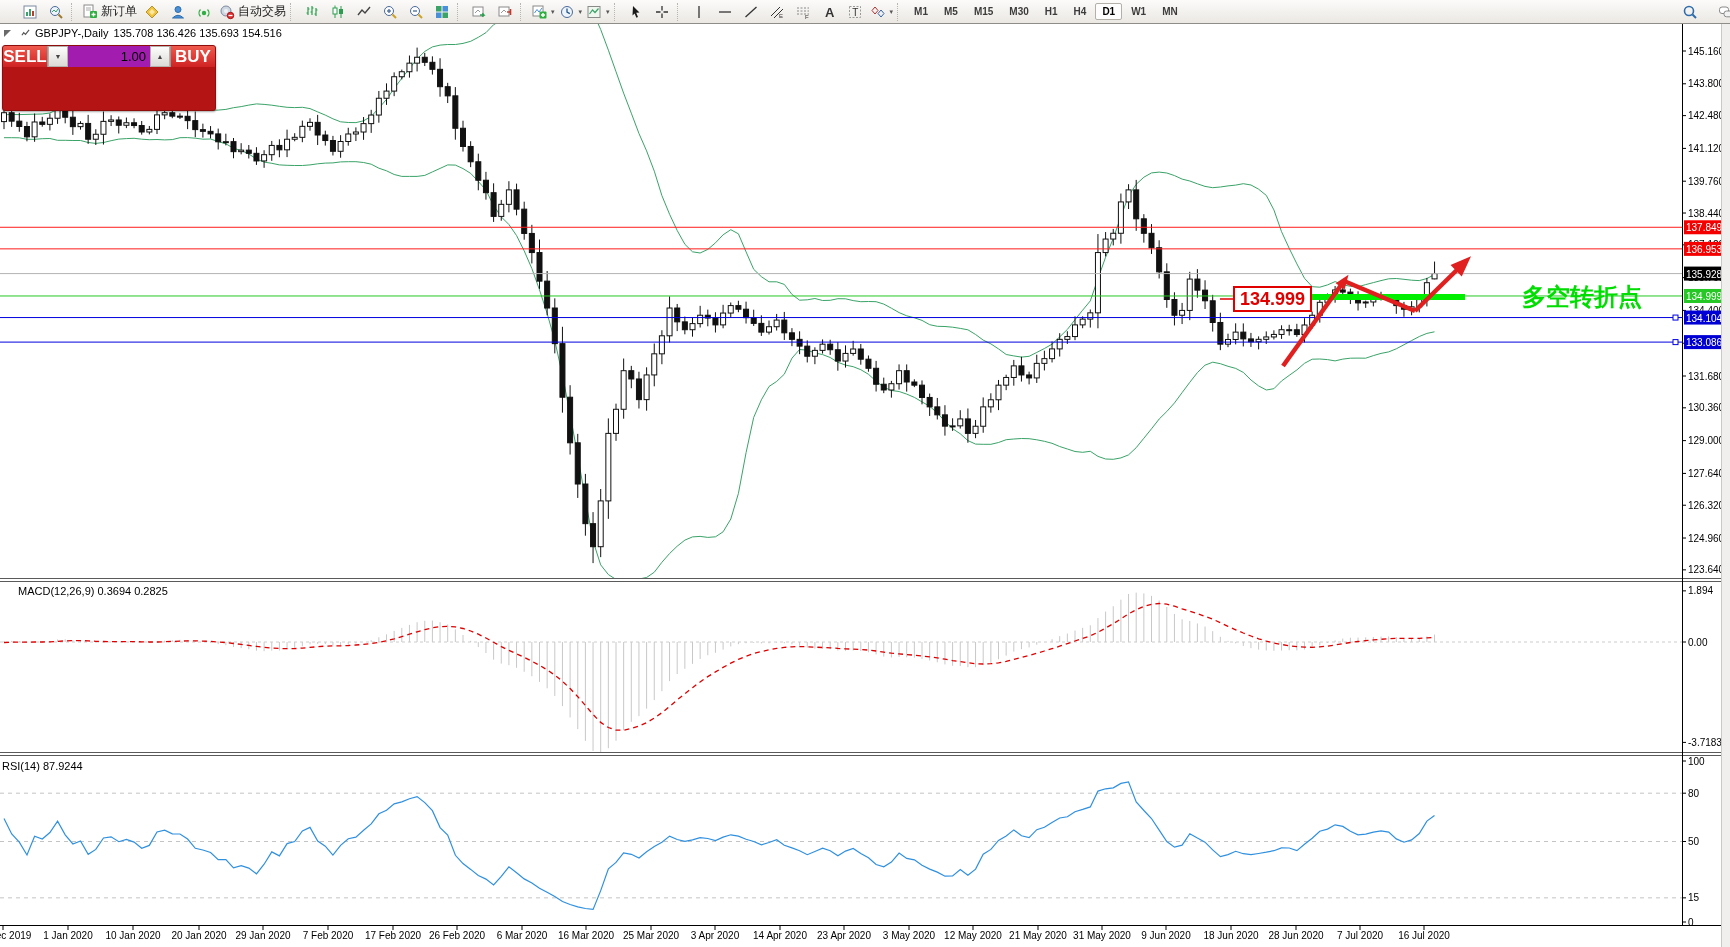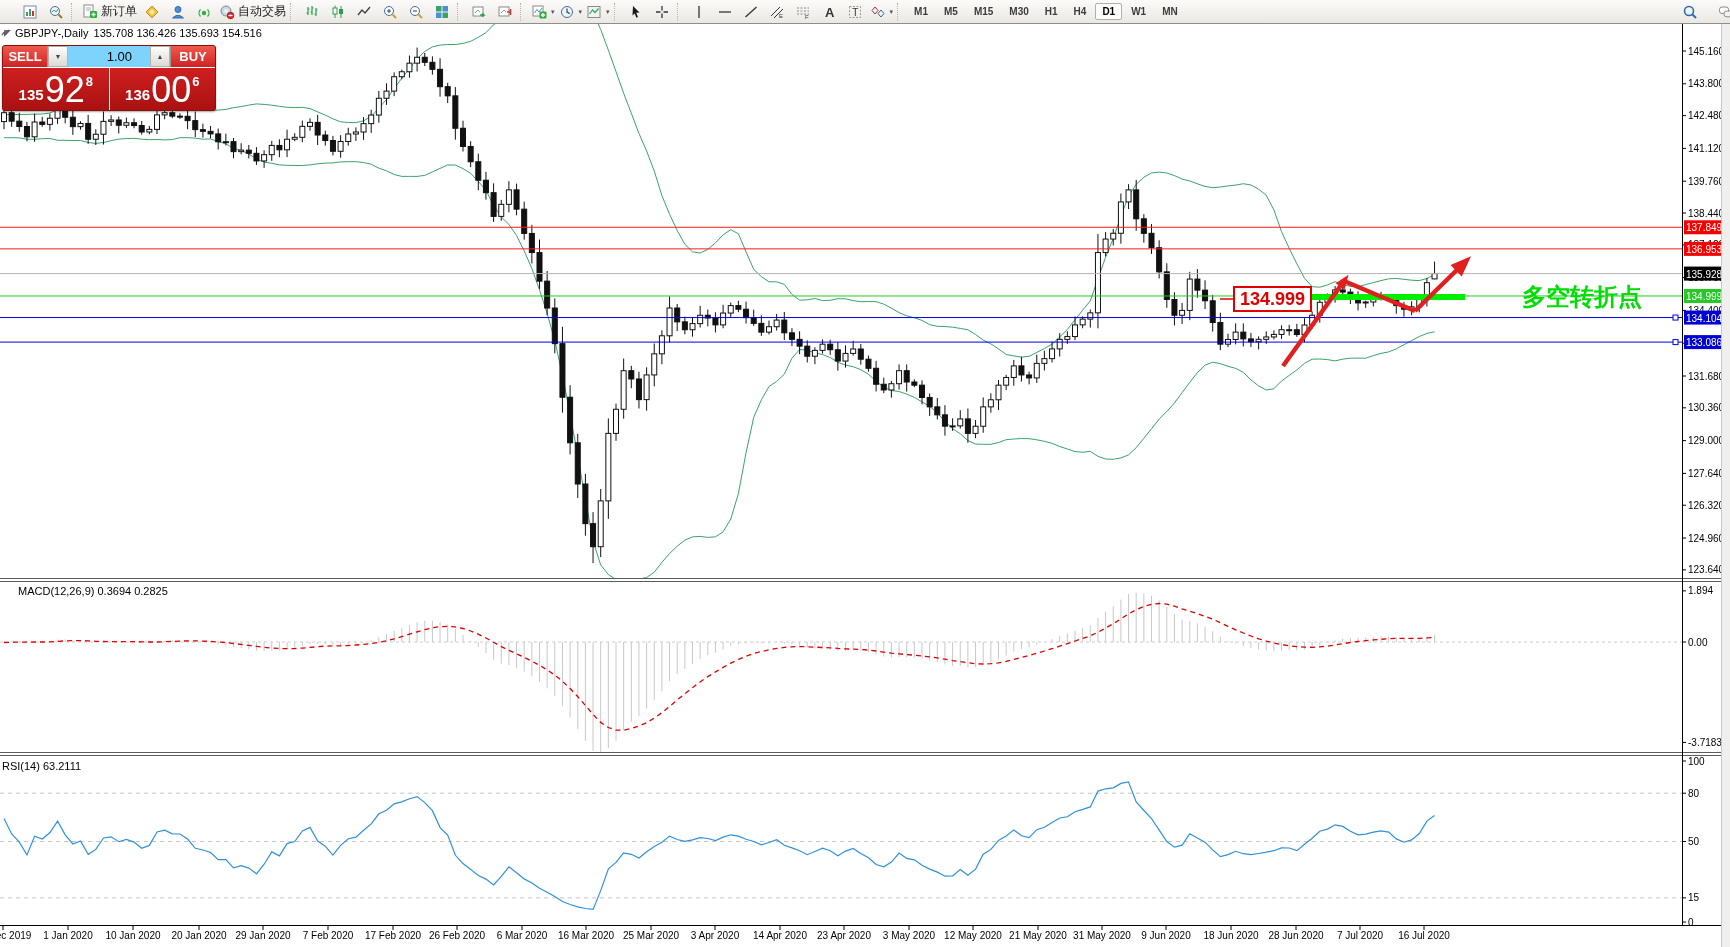--- a/index.html
+++ b/index.html
@@ -12,35 +12,35 @@
     border-bottom:1px solid #8f8d88;}
   .tbtn{height:20px;min-width:22px;display:inline-flex;align-items:center;justify-content:center;
     gap:3px;padding:0 2px;border-radius:2px;color:#222;cursor:default;}
   .tbtn .lbl{font-size:12px;white-space:nowrap;}
   .tbtn .dd{font-size:7px;color:#555;margin-left:1px;}
   .tsep{width:6px;height:18px;margin:0 2px;border-left:1px dotted #b9b6af;}
   .tf{font-size:10px;font-weight:bold;color:#3c3c3c;padding:2px 6px;margin:0 1px;border:1px solid transparent;border-radius:2px;}
   .tf.active{background:#fdfdfd;border:1px solid #b3b0aa;color:#000;}
   .tb-right{margin-left:auto;margin-right:8px;display:flex;align-items:center;gap:10px;}
   
-  .symbol-line{position:absolute;left:1px;top:27px;z-index:20;font-size:11px;color:#000;
+  .symbol-line{position:absolute;left:21px;top:27px;z-index:20;font-size:11px;color:#000;
     display:flex;align-items:center;gap:5px;white-space:nowrap;}
   .symbol-line .mini{width:9px;height:9px;}
   
   .one-click{position:absolute;left:2px;top:45px;width:212px;height:64px;z-index:30;
     border:1px solid #8e0e0e;border-radius:3px;overflow:hidden;background:#b51414;
     box-shadow:0 1px 2px rgba(0,0,0,.35);}
   .oc-top{display:flex;height:21px;}
   .oc-btn{flex:0 0 44px;display:flex;align-items:center;justify-content:center;color:#fff;
-    font-size:13px;font-weight:bold;background:linear-gradient(#ef5a4d,#cf2323);cursor:pointer;}
+    font-size:17px;font-weight:bold;background:linear-gradient(#ef5a4d,#cf2323);cursor:pointer;}
   .oc-spin{flex:1;display:flex;background:#fff;border-left:1px solid #999;border-right:1px solid #999;}
   .oc-spin .arrowbox{width:18px;display:flex;align-items:center;justify-content:center;
     background:linear-gradient(#fdfdfd,#dcdad6);border:1px solid #b5b2ac;font-size:7px;color:#444;cursor:pointer;}
-  .oc-spin .val{flex:1;display:flex;align-items:center;justify-content:flex-end;padding-right:18px;
-    font-size:13px;color:#000;background:#7dd3fc;}
+  .oc-spin .val{flex:1;display:flex;align-items:center;justify-content:flex-end;padding-right:4px;
+    font-size:13px;color:#000;background:#a21caf;}
   .oc-prices{display:flex;height:43px;border-top:1px solid #fff;}
   .oc-price{flex:1;display:flex;align-items:center;justify-content:center;color:#fff;
     background:linear-gradient(#cf1f1f,#a81111);cursor:pointer;}
   .oc-price.sell{border-right:1px solid #fff;}
   .oc-price .sm{font-size:15px;font-weight:bold;margin-top:10px;}
   .oc-price .bg{font-size:36px;line-height:36px;margin:0 1px;}
   .oc-price .sup{font-size:13px;font-weight:bold;margin-bottom:16px;}
   
   .ind-label{position:absolute;z-index:20;font-size:11px;color:#000;white-space:nowrap;}
   svg text{font-family:"Liberation Sans",sans-serif;}
@@ -1074,29 +1074,17 @@
   <div class="one-click">
     <div class="oc-top">
       <div class="oc-btn">SELL</div>
       <div class="oc-spin">
         <div class="arrowbox">▼</div>
         <div class="val">1.00</div>
         <div class="arrowbox">▲</div>
       </div>
       <div class="oc-btn">BUY</div>
     </div>
-    <div class="oc-prices">
-      <div class="oc-price sell">
-        <span class="sm">135</span>
-        <span class="bg">92</span>
-        <span class="sup">8</span>
-      </div>
-      <div class="oc-price">
-        <span class="sm">136</span>
-        <span class="bg">00</span>
-        <span class="sup">6</span>
-      </div>
-    </div>
   </div>
 
   <div class="ind-label" style="left:2px;top:585px;margin-left:16px;">MACD(12,26,9) 0.3694 0.2825</div>
-  <div class="ind-label" style="left:2px;top:760px;">RSI(14) 63.2111</div>
+  <div class="ind-label" style="left:2px;top:760px;">RSI(14) 87.9244</div>
 </div>
 
 </body></html>

